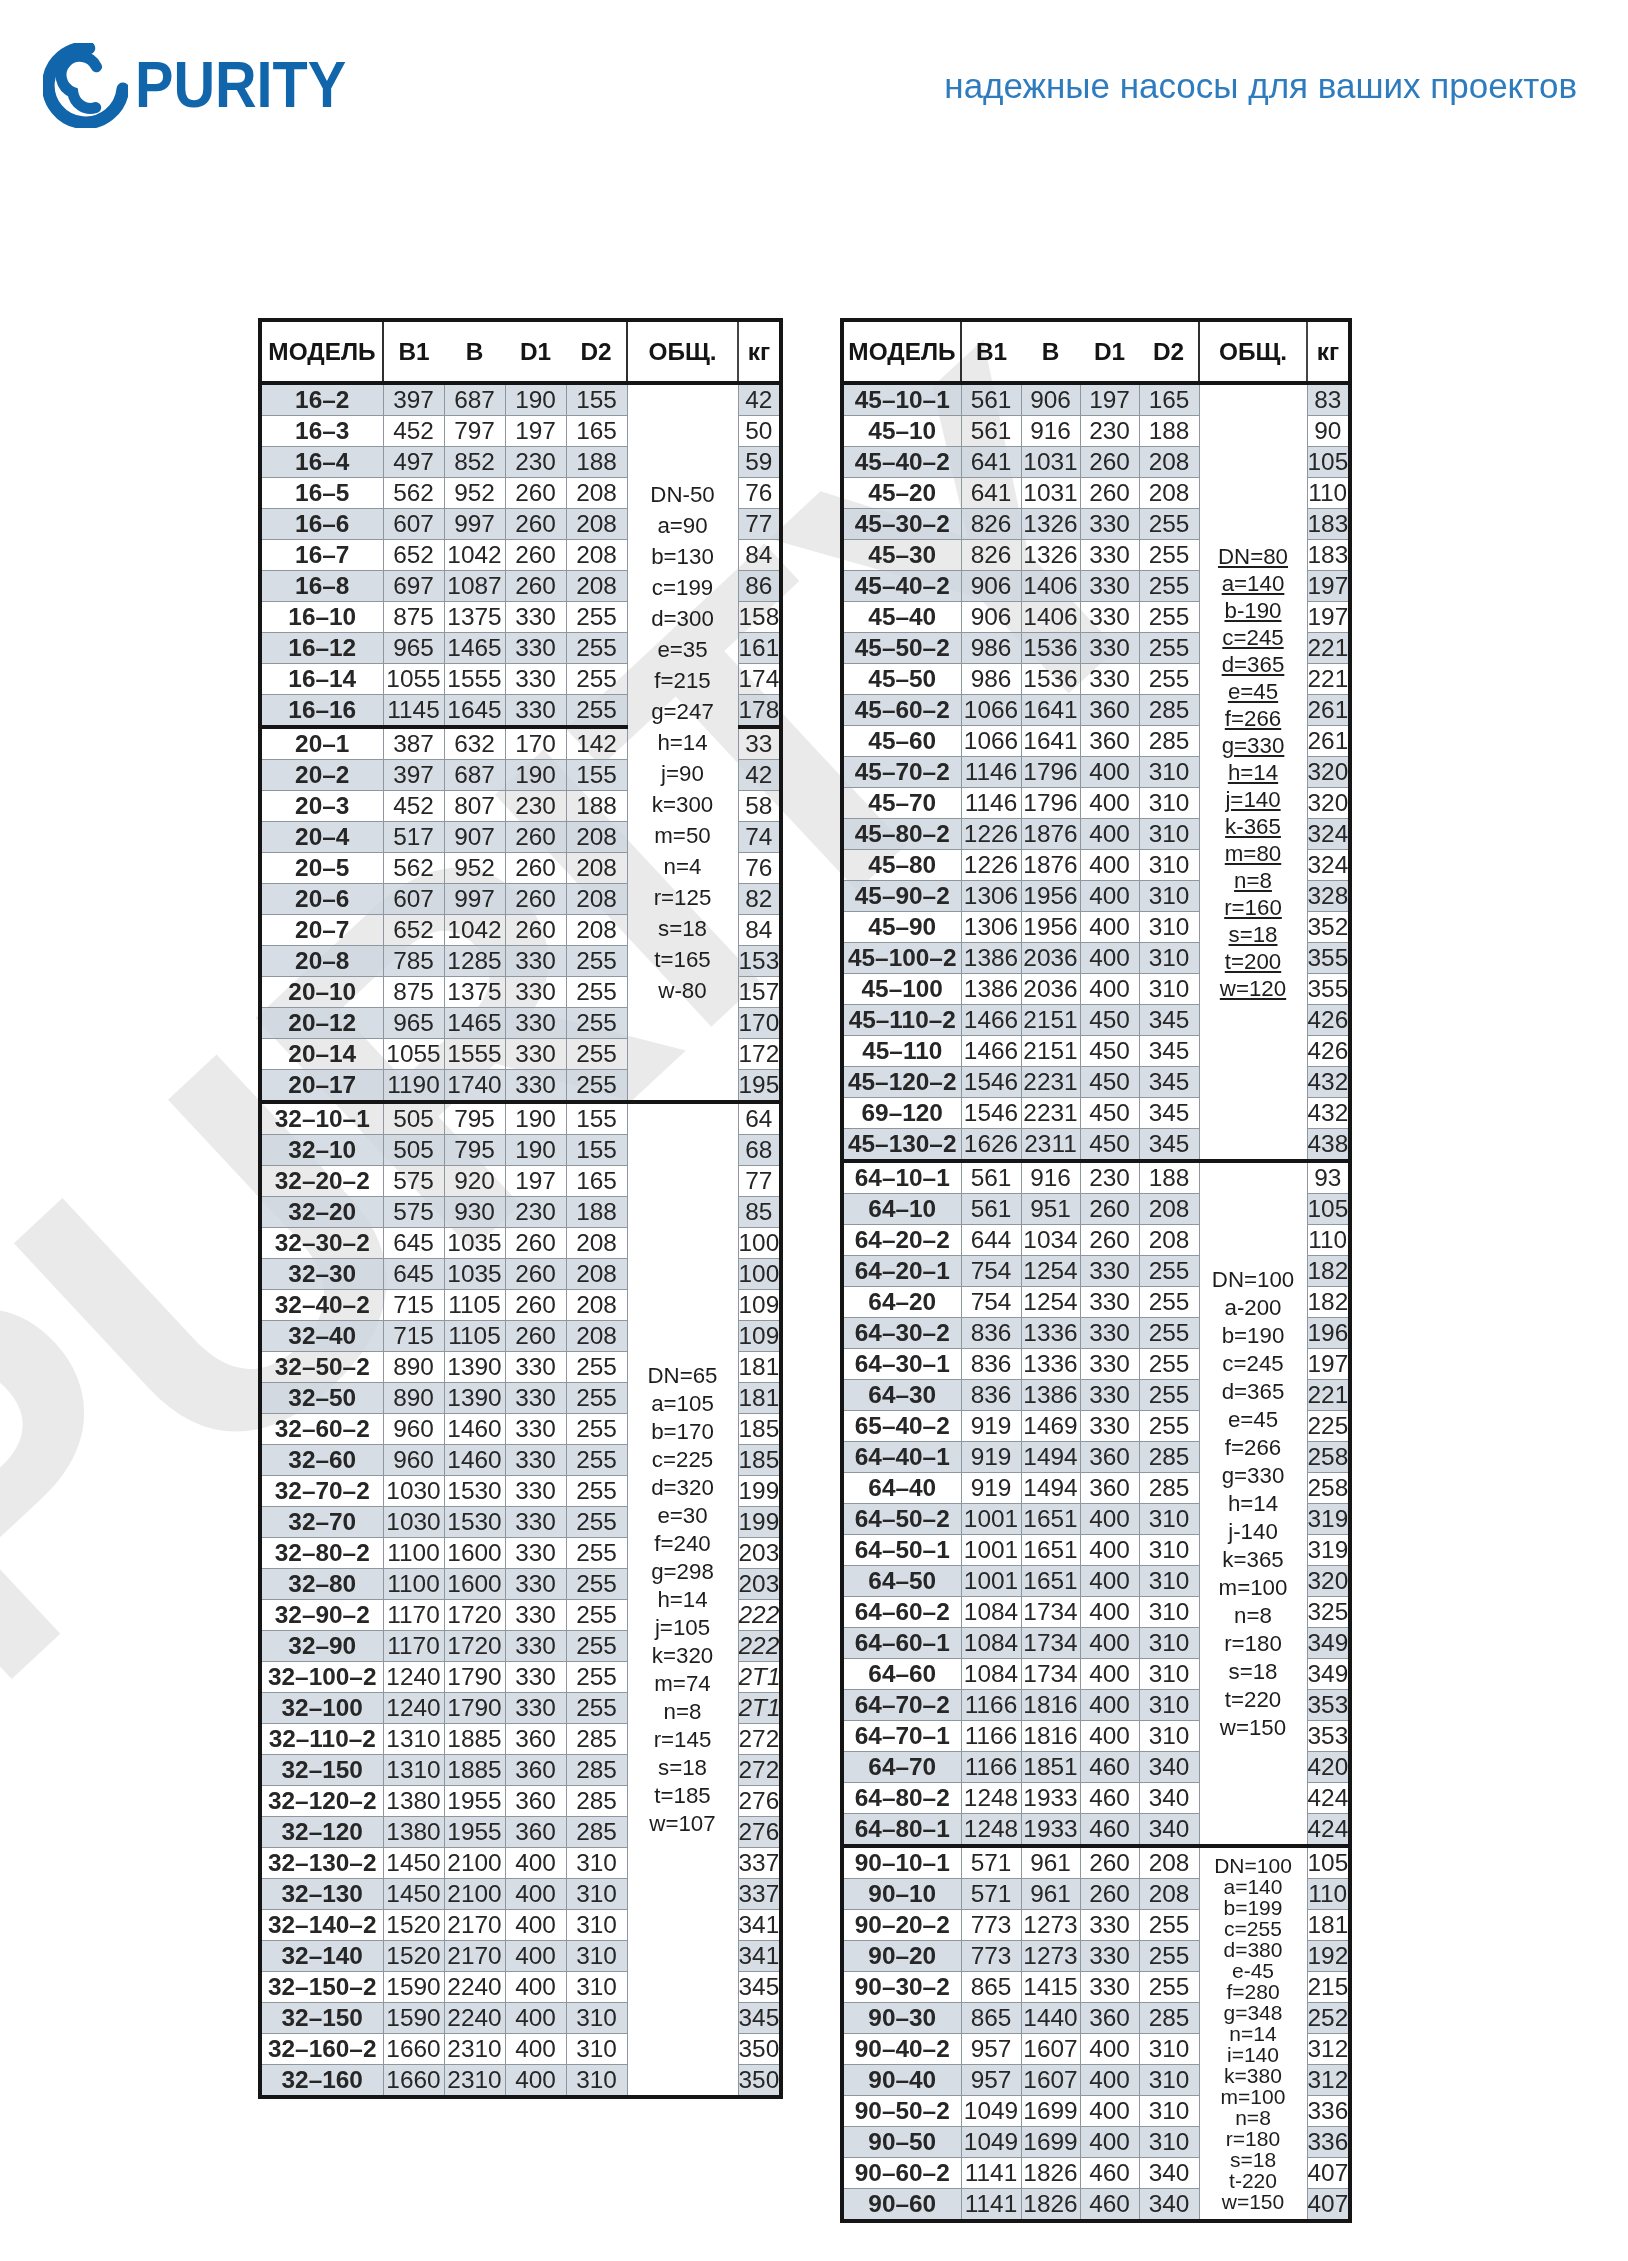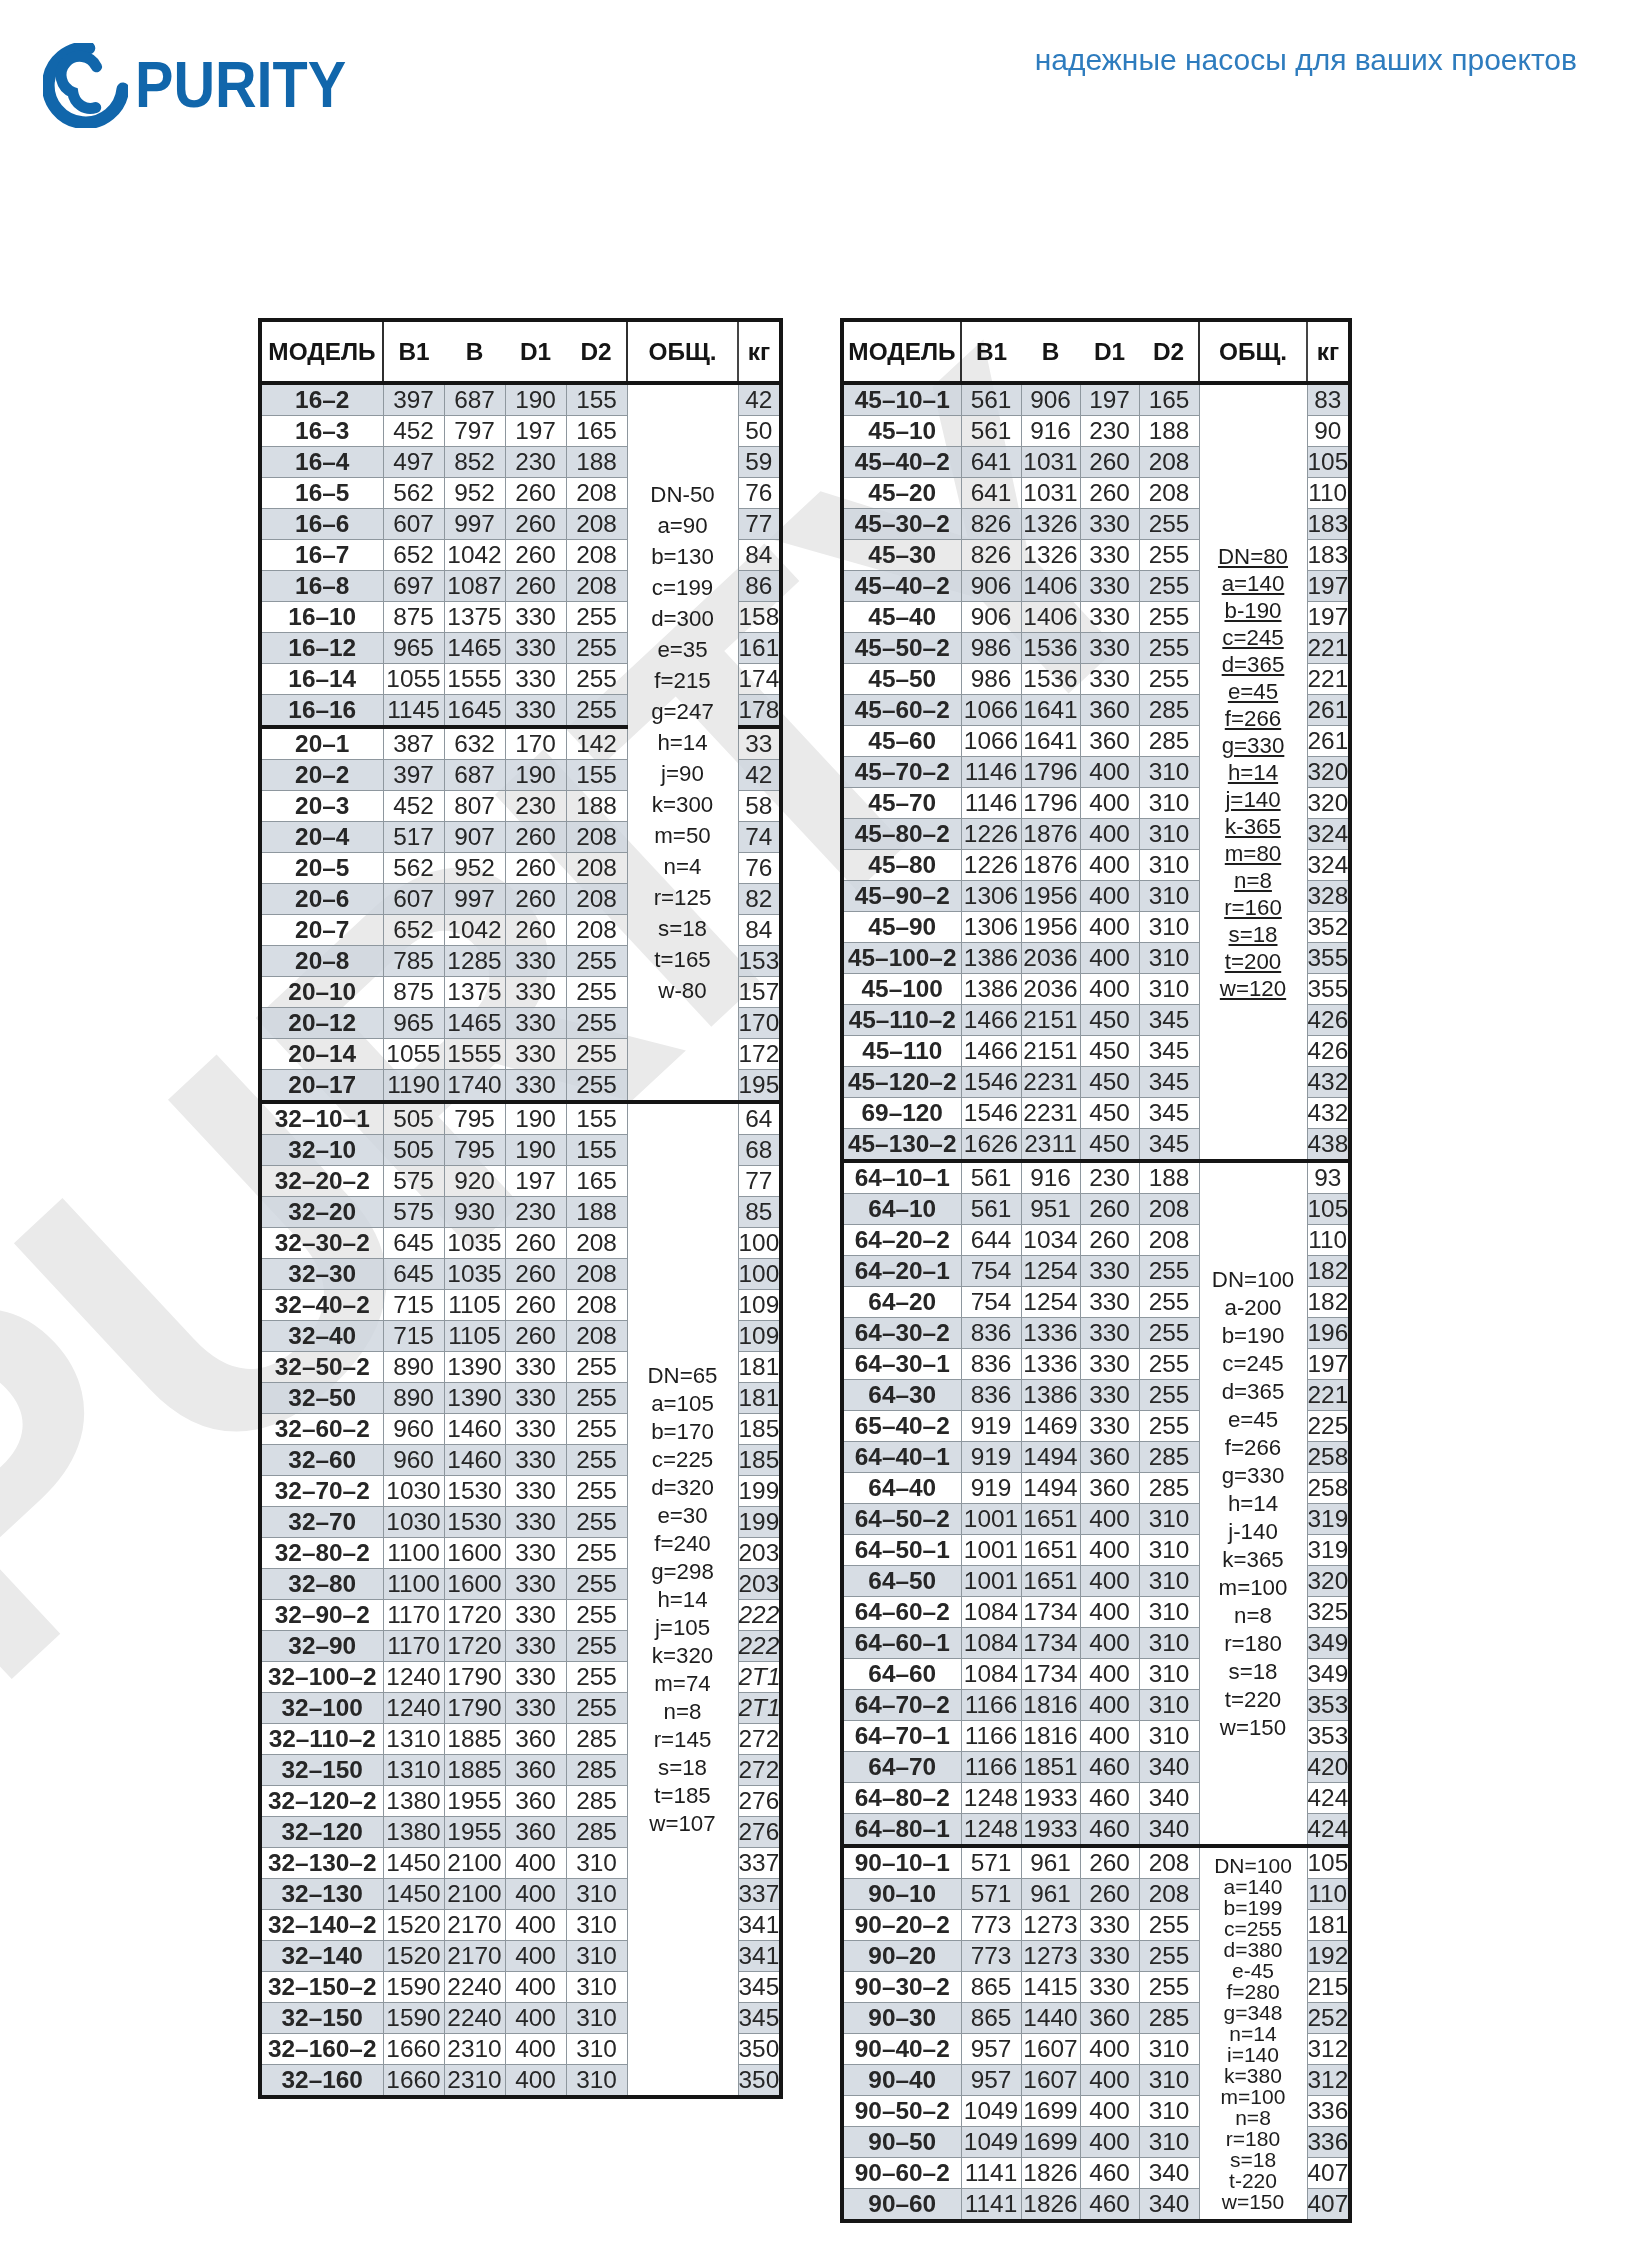--- a/index.html
+++ b/index.html
@@ -20,22 +20,22 @@
   }
   
   .brand{position:absolute;left:43px;top:43px;display:flex;align-items:center;z-index:2;}
   .brand svg{width:85px;height:85px;margin-right:7px;}
   .logo-text{
     font-size:64px;font-weight:900;color:#1166ab;
     letter-spacing:0px;transform:scaleX(.9);transform-origin:left center;
     line-height:85px;
   }
   .tagline{
-    position:absolute;top:43px;right:52px;
-    font-size:30px;color:#2e7cbe;z-index:2;
+    position:absolute;top:66px;right:52px;
+    font-size:35px;color:#2e7cbe;z-index:2;
   }
   
   .tbl{
     position:absolute;top:318px;z-index:1;
     border-collapse:collapse;table-layout:fixed;
     background:transparent;
     border:4.9px solid #151515;
   }
   #left-table{left:258px;width:521px;}
   #right-table{left:840px;width:508px;}

